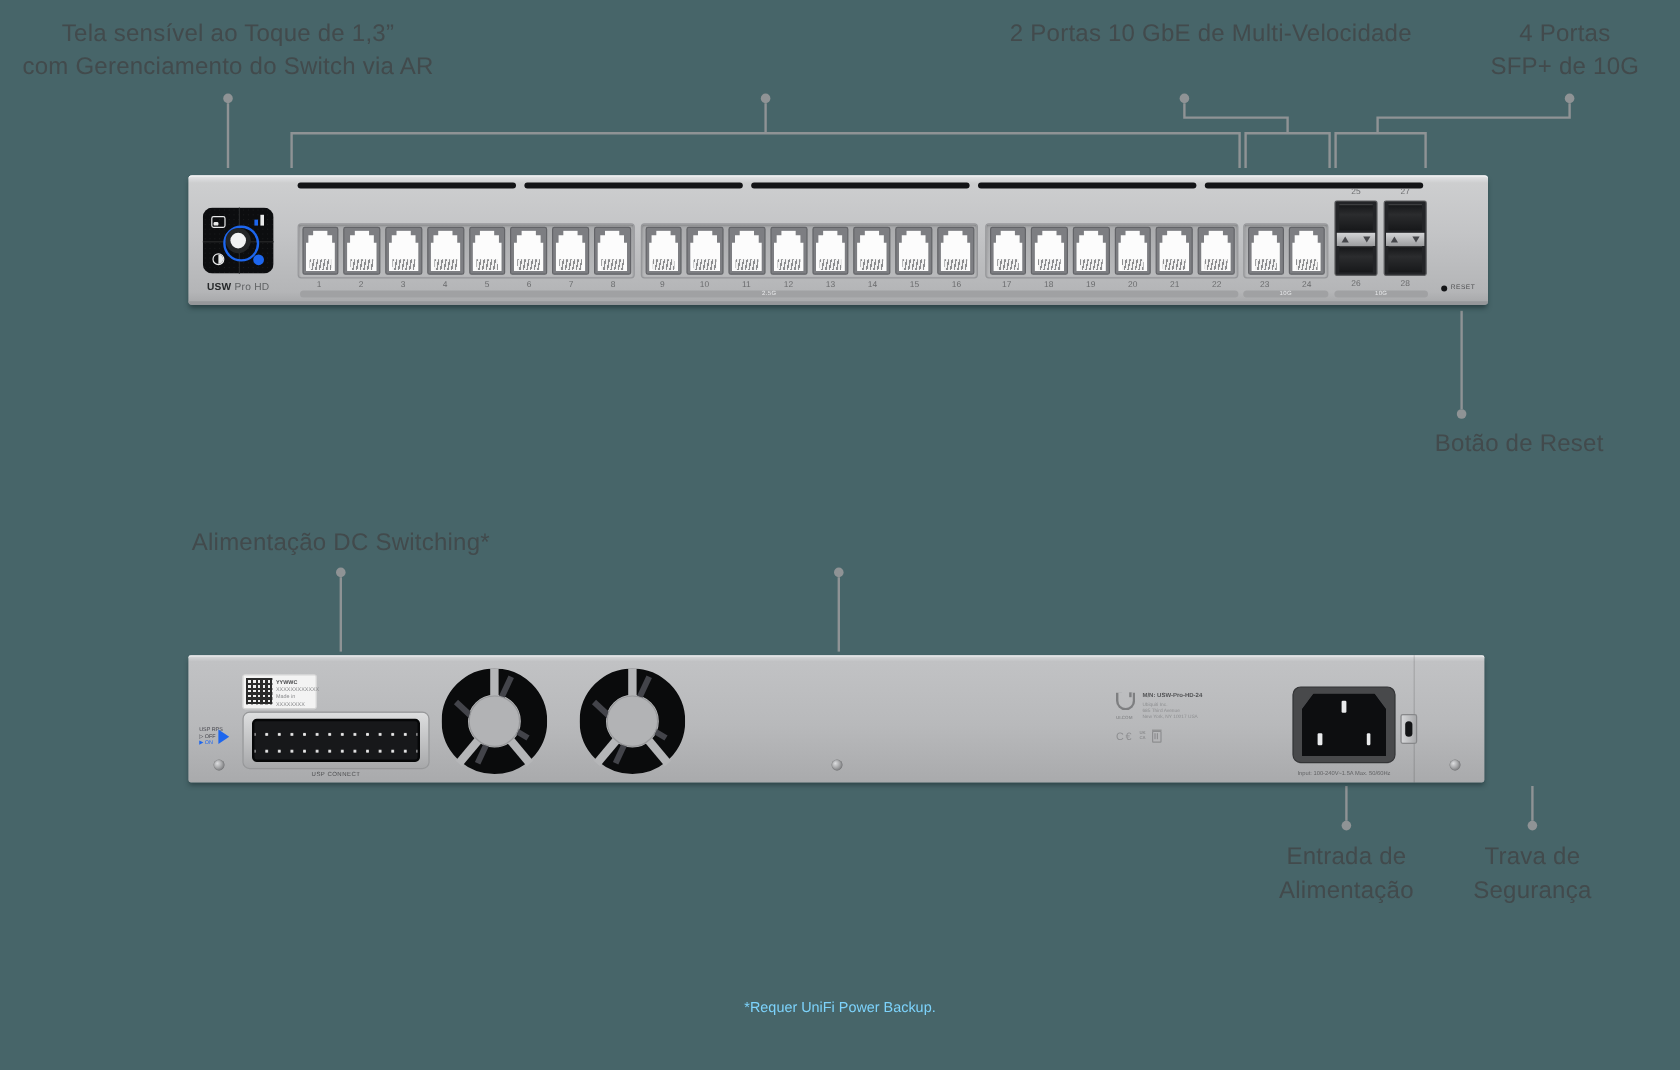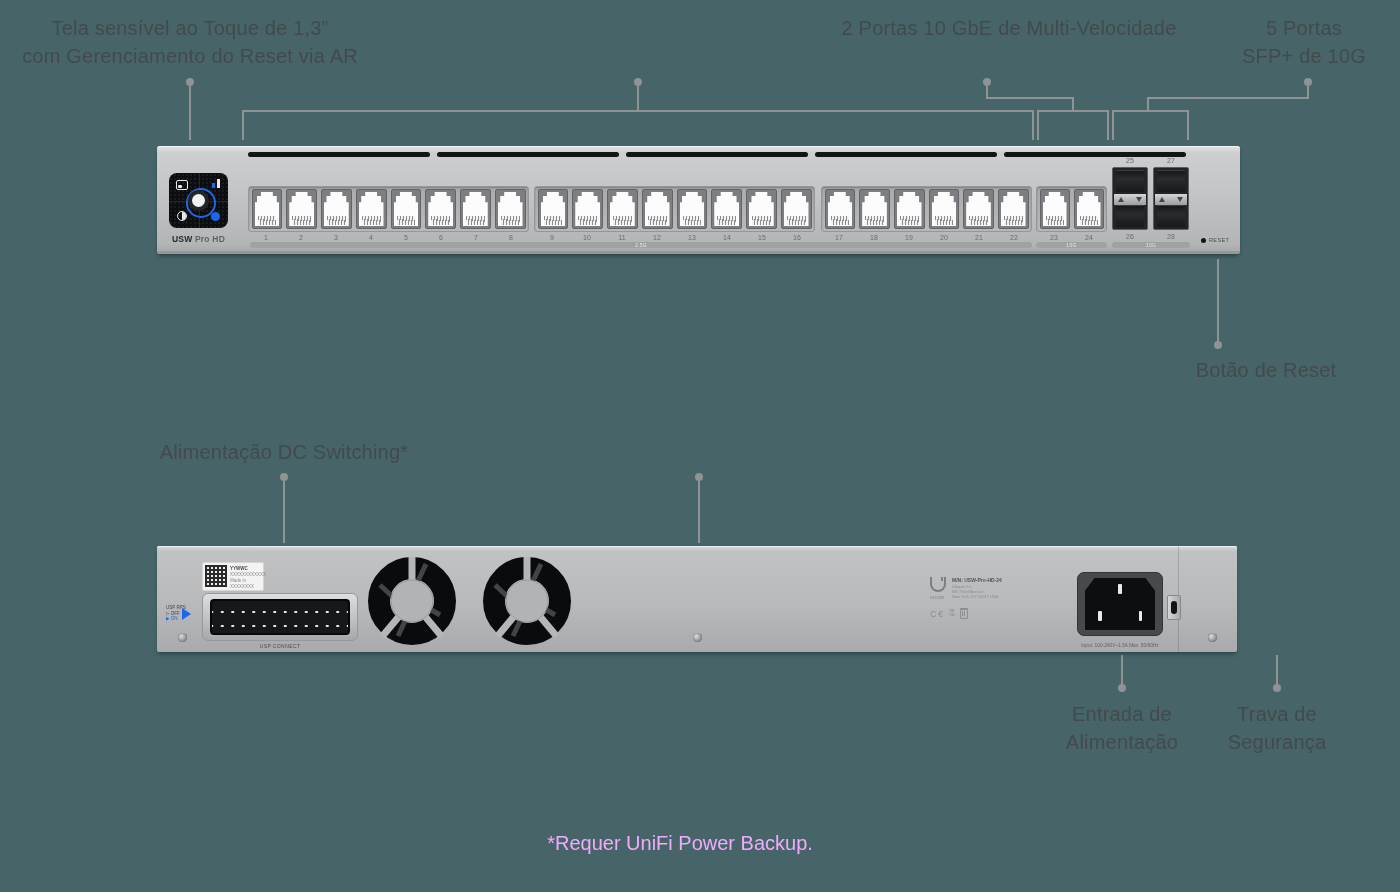--- a/index.html
+++ b/index.html
@@ -10,21 +10,21 @@
     color:#424A4C;white-space:nowrap;letter-spacing:.2px;}
   .cl-touch{left:190px;top:14px}
   .cl-25g{left:638px;top:14px}
   .cl-10g{left:1009px;top:14px}
   .cl-sfp{left:1304px;top:14px}
   .cl-reset{left:1266px;top:356px}
   .cl-dc{left:284px;top:438px}
   .cl-l3{left:699px;top:438px}
   .cl-inlet{left:1122px;top:700px}
   .cl-trava{left:1277px;top:700px}
-  .footnote{position:absolute;left:680px;top:832px;transform:translateX(-50%);font-size:20px;color:#f0abfc;white-space:nowrap;}
+  .footnote{position:absolute;left:700px;top:832px;transform:translateX(-50%);font-size:12px;color:#7dd3fc;white-space:nowrap;}
 
   svg.callout-lines{position:absolute;left:0;top:0;pointer-events:none;}
 
   
   .front{position:absolute;left:157px;top:146px;width:1083px;height:108px;border-radius:3px;
     background:linear-gradient(180deg,#e6e7e9 0,#cdcecf 6%,#c3c4c6 45%,#b4b5b7 90%,#a5a6a8 100%);
     box-shadow:inset 0 1px 0 #f4f5f6, 0 3px 4px -1px rgba(18,34,37,.55);}
   .front::after{content:"";position:absolute;left:0;right:0;bottom:0;height:3px;background:#96979a;border-radius:0 0 3px 3px;}
   .vent{position:absolute;top:6px;height:5px;width:182px;background:#131416;border-radius:2.5px;}
 
@@ -37,21 +37,21 @@
   .scr-btn{position:absolute;left:50%;top:50%;width:13px;height:13px;margin:-6.5px 0 0 -6.5px;border-radius:50%;background:#f2f3f4;
     box-shadow:0 0 0 4px #232527;}
   .scr-ic{position:absolute;}
   .ic-tl{left:7px;top:7px;width:10px;height:8px;border:1.4px solid #e8e9ea;border-radius:2px;}
   .ic-tl::after{content:"";position:absolute;left:1px;bottom:1px;width:4px;height:3px;background:#e8e9ea;border-radius:1px;}
   .ic-tr{right:8px;top:6px;width:3px;height:9px;background:#e8e9ea;}
   .ic-tr::before{content:"";position:absolute;left:-5px;bottom:0;width:3px;height:5px;background:#1d66ee;}
   .ic-bl{left:8px;bottom:7px;width:8px;height:8px;border:1.4px solid #e8e9ea;border-radius:50%;overflow:hidden;}
   .ic-bl::after{content:"";position:absolute;left:50%;top:0;bottom:0;right:0;background:#e8e9ea;}
   .ic-br{right:8px;bottom:7px;width:9px;height:9px;border-radius:50%;background:#1d66ee;}
-  .model-label{position:absolute;left:12px;top:88px;width:59px;text-align:center;font-size:8.5px;color:#606264;letter-spacing:.2px;font-weight:bold;}
+  .model-label{position:absolute;left:12px;top:88px;width:59px;text-align:center;font-size:8.5px;color:#606264;letter-spacing:.2px;}
   .model-label b{color:#27292b;}
 
   
   .port-group{position:absolute;top:40px;height:46px;box-sizing:border-box;border:1px solid #96979a;border-radius:3px;
     background:linear-gradient(180deg,#a9aaac,#b9babc);box-shadow:inset 0 1px 2px rgba(0,0,0,.28);
     display:flex;gap:4px;padding:2px 2.5px;}
   .jack{width:31px;height:40px;box-sizing:border-box;position:relative;background:#7d7e82;border:1px solid #636468;border-radius:2px;}
   .jack-inner{position:absolute;left:2px;right:2px;top:2px;bottom:2px;background:#fcfcfc;
     clip-path:polygon(0% 100%,0% 30%,10% 30%,10% 12%,26% 12%,26% 0%,74% 0%,74% 12%,90% 12%,90% 30%,100% 30%,100% 100%);}
   .jack-pins{position:absolute;bottom:3px;left:5px;right:5px;height:9px;
@@ -157,27 +157,27 @@
       <circle cx="1218" cy="345" r="4"></circle>
       <circle cx="284" cy="477" r="4"></circle>
         <circle cx="699" cy="477" r="4"></circle>
       <circle cx="1122" cy="688" r="4"></circle>
         <circle cx="1277" cy="688" r="4"></circle>
     </g>
   </svg>
 
   <div class="callout-label cl-touch">
     <div>Tela sensível ao Toque de 1,3”</div>
-      <div>com Gerenciamento do Reset via AR</div>
+      <div>com Gerenciamento do Switch via AR</div>
   </div>
   <div class="callout-label cl-10g">
     <div>2 Portas 10 GbE de Multi-Velocidade</div>
   </div>
   <div class="callout-label cl-sfp">
-    <div>5 Portas</div>
+    <div>4 Portas</div>
       <div>SFP+ de 10G</div>
   </div>
   <div class="callout-label cl-reset">Botão de Reset</div>
 
   <div class="front">
     <div class="vent" style="left:91px"></div>
     <div class="vent" style="left:280px"></div>
     <div class="vent" style="left:469px"></div>
     <div class="vent" style="left:658px"></div>
     <div class="vent" style="left:847px"></div>

